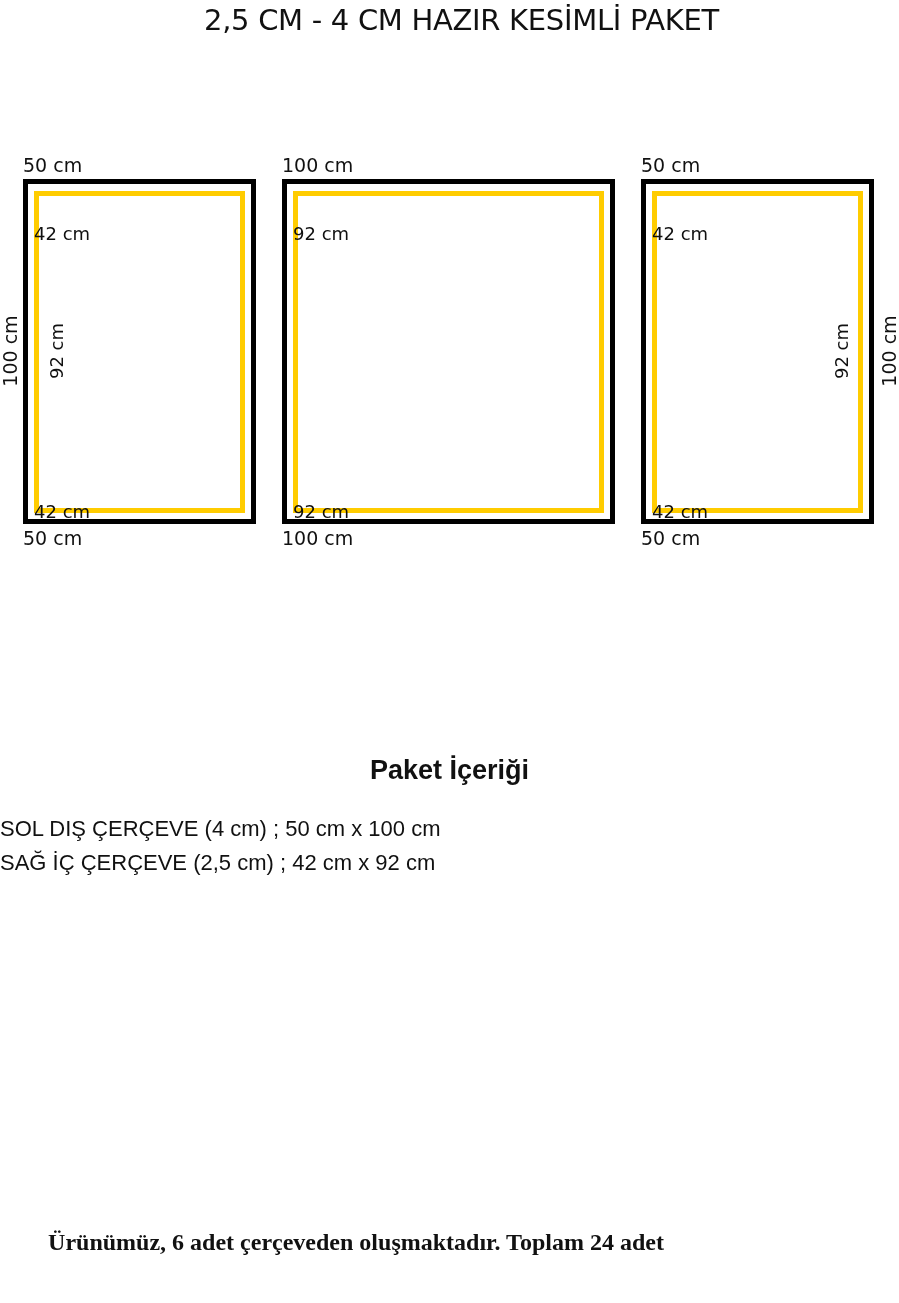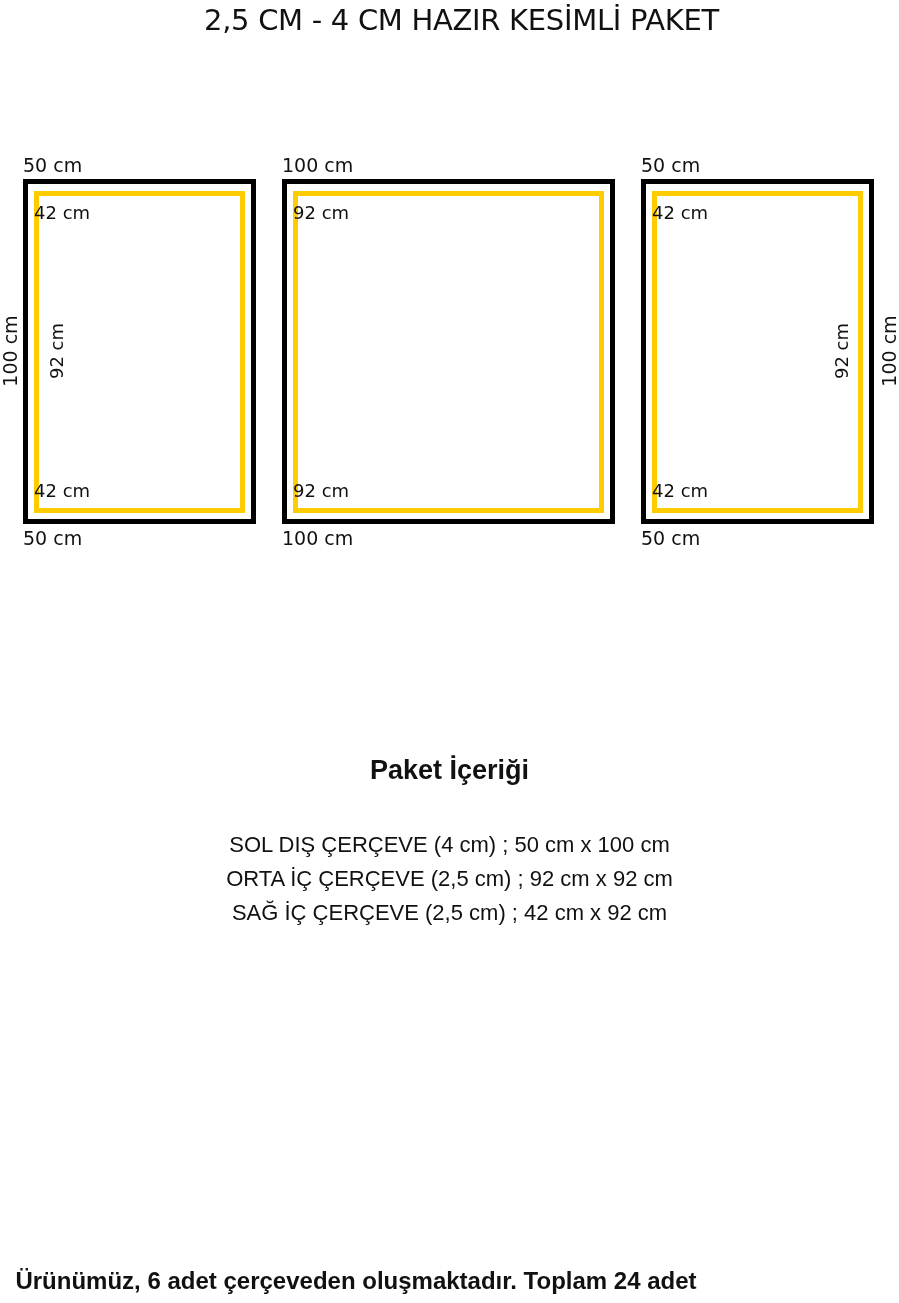--- a/index.html
+++ b/index.html
@@ -5,31 +5,31 @@
     html, body { margin: 0; padding: 0; background: #ffffff; }
     body { width: 899px; height: 1303px; position: relative; overflow: hidden;
            font-family: "Liberation Sans", "DejaVu Sans", sans-serif; color: #111; }
     .title { position: absolute; left: 12px; top: 0; width: 899px; text-align: center;
              font-family: "DejaVu Sans", sans-serif; font-weight: normal; font-size: 29px;
              line-height: 40px; letter-spacing: -0.3px; }
     .frame { position: absolute; border: 5px solid #000; box-sizing: border-box; background: #fff; }
     .inner { position: absolute; border: 5px solid #FFCC00; box-sizing: border-box; }
     .lbl { position: absolute; font-family: "DejaVu Sans", sans-serif; font-size: 19px;
            line-height: 22px; color: #111; white-space: nowrap; text-align: left; }
-    .lbl.small { font-size: 18px; }
+    .lbl.small { font-size: 18px; margin-top: 21px; }
     .vlbl { position: absolute; font-family: "DejaVu Sans", sans-serif; font-size: 19px;
             line-height: 22px; white-space: nowrap; transform: translate(-50%, -50%) rotate(-90deg); }
     .vlbl.small { font-size: 18px; }
     .section-title { position: absolute; left: 0; top: 752px; width: 899px; text-align: center;
                      font-family: "Liberation Sans", sans-serif; font-weight: bold; font-size: 27px; line-height: 36px; }
-    .contents { position: absolute; left: 0; top: 812px; width: 899px; text-align: center;
-                font-family: "Liberation Sans", sans-serif; font-size: 22px; line-height: 34.2px; margin-top: 16px; }
+    .contents { position: absolute; left: 0; top: 812px; width: 899px; text-align: left;
+                font-family: "Liberation Sans", sans-serif; font-size: 22px; line-height: 34.2px; }
     .contents div { margin: 0; }
-    .footer { position: absolute; left: 0; top: 1262px; width: 712px; text-align: center;
-              font-family: Liberation Sans, sans-serif; font-weight: bold; font-size: 24px; line-height: 37px; }
+    .footer { position: absolute; left: 0; top: 1224px; width: 712px; text-align: center;
+              font-family: Liberation Serif, serif; font-weight: bold; font-size: 24px; line-height: 37px; }
   </style>
 </head>
 <body>
 
 <div class="title">2,5 CM - 4 CM HAZIR KESİMLİ PAKET</div>
 
 <div>
   <div class="lbl" style="left:23px; top:154px; width:233px;">50 cm</div>
   <div class="frame" style="left:23px; top:179px; width:233px; height:345px;"></div>
   <div class="inner" style="left:34px; top:191px; width:211px; height:322px;"></div>
@@ -56,19 +56,18 @@
   <div class="lbl small" style="left:652px; top:202px; width:211px;">42 cm</div>
   <div class="lbl small" style="left:652px; top:480px; width:211px;">42 cm</div>
   <div class="lbl" style="left:641px; top:527px; width:233px;">50 cm</div>
   <div class="vlbl small" style="left:842px; top:351px;">92 cm</div>
   <div class="vlbl" style="left:889px; top:351px;">100 cm</div>
 </div>
 
 <div class="section-title">Paket İçeriği</div>
 <div class="contents">
   <div>SOL DIŞ ÇERÇEVE (4 cm) ; 50 cm x 100 cm</div>
-  <div>ORTA İÇ ÇERÇEVE (2,5 cm) ; 92 cm x 92 cm</div>
   <div>SAĞ İÇ ÇERÇEVE (2,5 cm) ; 42 cm x 92 cm</div>
 </div>
 
 <div class="footer">
   <div>Ürünümüz, 6 adet çerçeveden oluşmaktadır. Toplam 24 adet</div>
 </div>
 
 </body></html>

